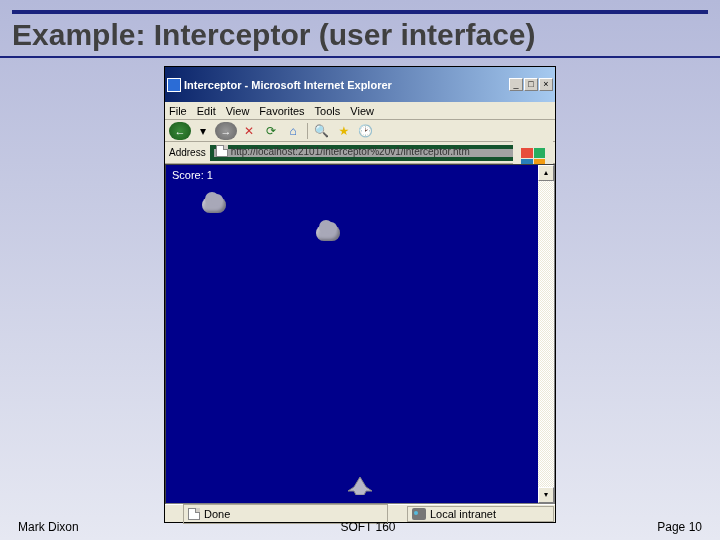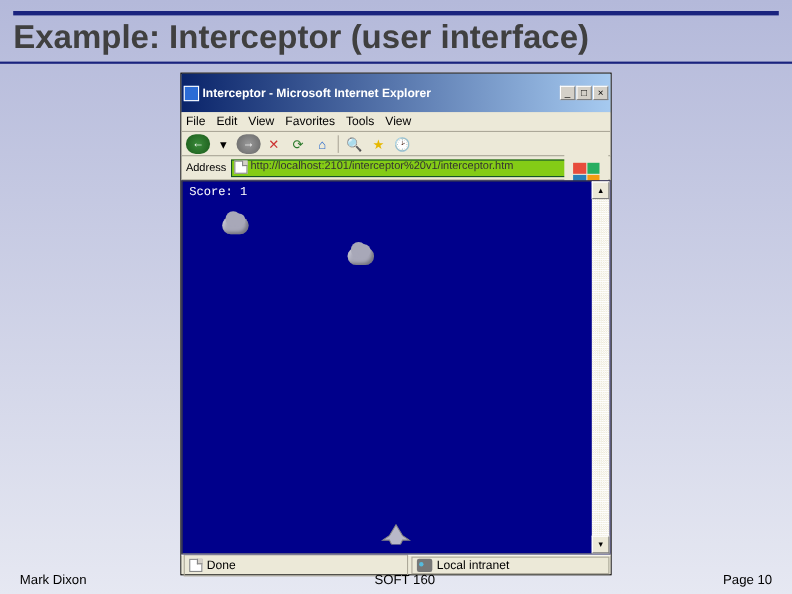--- a/index.html
+++ b/index.html
@@ -15,40 +15,40 @@
 .winbtns{display:flex;gap:1px}
 .winbtn{width:14px;height:13px;background:#d4d0c8;border:1px solid #808080;border-top-color:#fff;border-left-color:#fff;font-size:9px;line-height:10px;text-align:center;color:#000}
 .menubar{height:18px;background:#ece9d8;display:flex;align-items:center;padding:6px 4px;gap:10px;font-size:11px;border-bottom:1px solid #aca899}
 .menubar span{cursor:default}
 .toolbar{height:22px;background:#ece9d8;display:flex;align-items:center;padding:0 4px;gap:2px;border-bottom:1px solid #aca899;position:relative}
 .tbtn{width:20px;height:18px;display:flex;align-items:center;justify-content:center;font-size:12px}
 .nav-back{width:22px;height:18px;background:radial-gradient(circle,#3a8a3a,#1a5a1a);border-radius:9px;color:#fff;display:flex;align-items:center;justify-content:center;font-size:11px}
 .nav-fwd{width:22px;height:18px;background:radial-gradient(circle,#999,#666);border-radius:9px;color:#fff;display:flex;align-items:center;justify-content:center;font-size:11px}
 .addrbar{height:22px;background:#ece9d8;display:flex;align-items:center;padding:0 4px;border-bottom:1px solid #aca899;gap:4px}
 .addr-label{font-size:10px}
-.addr-input{flex:1;height:16px;background:#84cc16;border:1px solid #14532d;font-size:10px;padding:0 2px;display:flex;align-items:flex-start;color:#333;position:relative}
+.addr-input{flex:1;height:16px;background:#a3a3a3;border:4px solid #14532d;font-size:10px;padding:0 2px;display:flex;align-items:flex-end;color:#333;position:relative}
 .addr-go{width:16px;height:16px;background:#4a8a3a;color:#fff;border:1px solid #2a5a1a;font-size:10px;text-align:center;line-height:14px}
 .winlogo{width:40px;height:36px;position:absolute;right:2px;top:20px;background:#ece9d8;display:flex;align-items:center;justify-content:center}
 .flag{width:24px;height:20px;display:grid;grid-template-columns:1fr 1fr;grid-template-rows:1fr 1fr;gap:1px}
 .flag div:nth-child(1){background:#e74c3c}
 .flag div:nth-child(2){background:#27ae60}
 .flag div:nth-child(3){background:#2980b9}
 .flag div:nth-child(4){background:#f39c12}
 .content{height:340px;background:#00008b;position:relative;border:1px solid #808080;border-top-color:#404040;border-left-color:#404040}
-.score{color:#fff;font-size:11px;font-family:Liberation Mono, monospace;position:absolute;top:4px;left:6px}
+.score{color:#fff;font-size:11px;font-family:Liberation Sans, sans-serif;position:absolute;top:4px;left:6px}
 .cloud{position:absolute;width:24px;height:16px;background:#a8a8b8;border-radius:8px;box-shadow:inset -2px -2px 3px rgba(0,0,0,.3),inset 2px 2px 3px rgba(255,255,255,.3)}
 .cloud:before{content:'';position:absolute;width:14px;height:14px;background:#a8a8b8;border-radius:50%;top:-5px;left:3px}
 .cloud:after{content:'';position:absolute;width:12px;height:12px;background:#a8a8b8;border-radius:50%;top:-3px;right:3px}
 .interceptor{position:absolute;bottom:8px;left:50%;transform:translateX(-50%);width:28px;height:20px}
 .interceptor svg{width:100%;height:100%}
 .scrolltrack{position:absolute;right:0;top:0;bottom:0;width:16px;background:repeating-conic-gradient(#ece9d8 0% 25%,#fff 0% 50%) 0 0/2px 2px}
 .scrollbtn{width:16px;height:16px;background:#ece9d8;border:1px solid #808080;border-top-color:#fff;border-left-color:#fff;position:absolute;font-size:8px;text-align:center;line-height:14px}
 .statusbar{height:18px;background:#ece9d8;display:flex;align-items:center;border-top:1px solid #fff;font-size:11px}
-.status-left{flex:1;display:flex;align-items:center;padding:0 4px;gap:4px;border:1px solid #aca899;margin:2px;height:20px}
-.status-right{width:180px;display:flex;align-items:center;padding:0 4px;gap:4px;border:1px solid #aca899;margin:1px;height:16px}
+.status-left{flex:1;display:flex;align-items:center;padding:0 4px;gap:4px;border:1px solid #aca899;margin:18px;height:20px}
+.status-right{width:147px;display:flex;align-items:center;padding:0 4px;gap:4px;border:1px solid #aca899;margin:1px;height:16px}
 .footer{position:absolute;bottom:6px;left:0;right:0;display:flex;justify-content:space-between;padding:0 18px;font-size:12px}
 .page-icon{width:12px;height:12px;background:#fff;border:1px solid #888;position:relative}
 .page-icon:after{content:'';position:absolute;top:-1px;right:-1px;width:4px;height:4px;background:#d4d0c8;border-left:1px solid #888;border-bottom:1px solid #888}
 .intranet-icon{width:14px;height:12px;background:#777;border-radius:2px;position:relative}
 .intranet-icon:after{content:'';position:absolute;left:2px;top:3px;width:4px;height:4px;background:#5bd;border-radius:50%}
 </style>
 </head>
 <body>
 
 <div class="slide">

